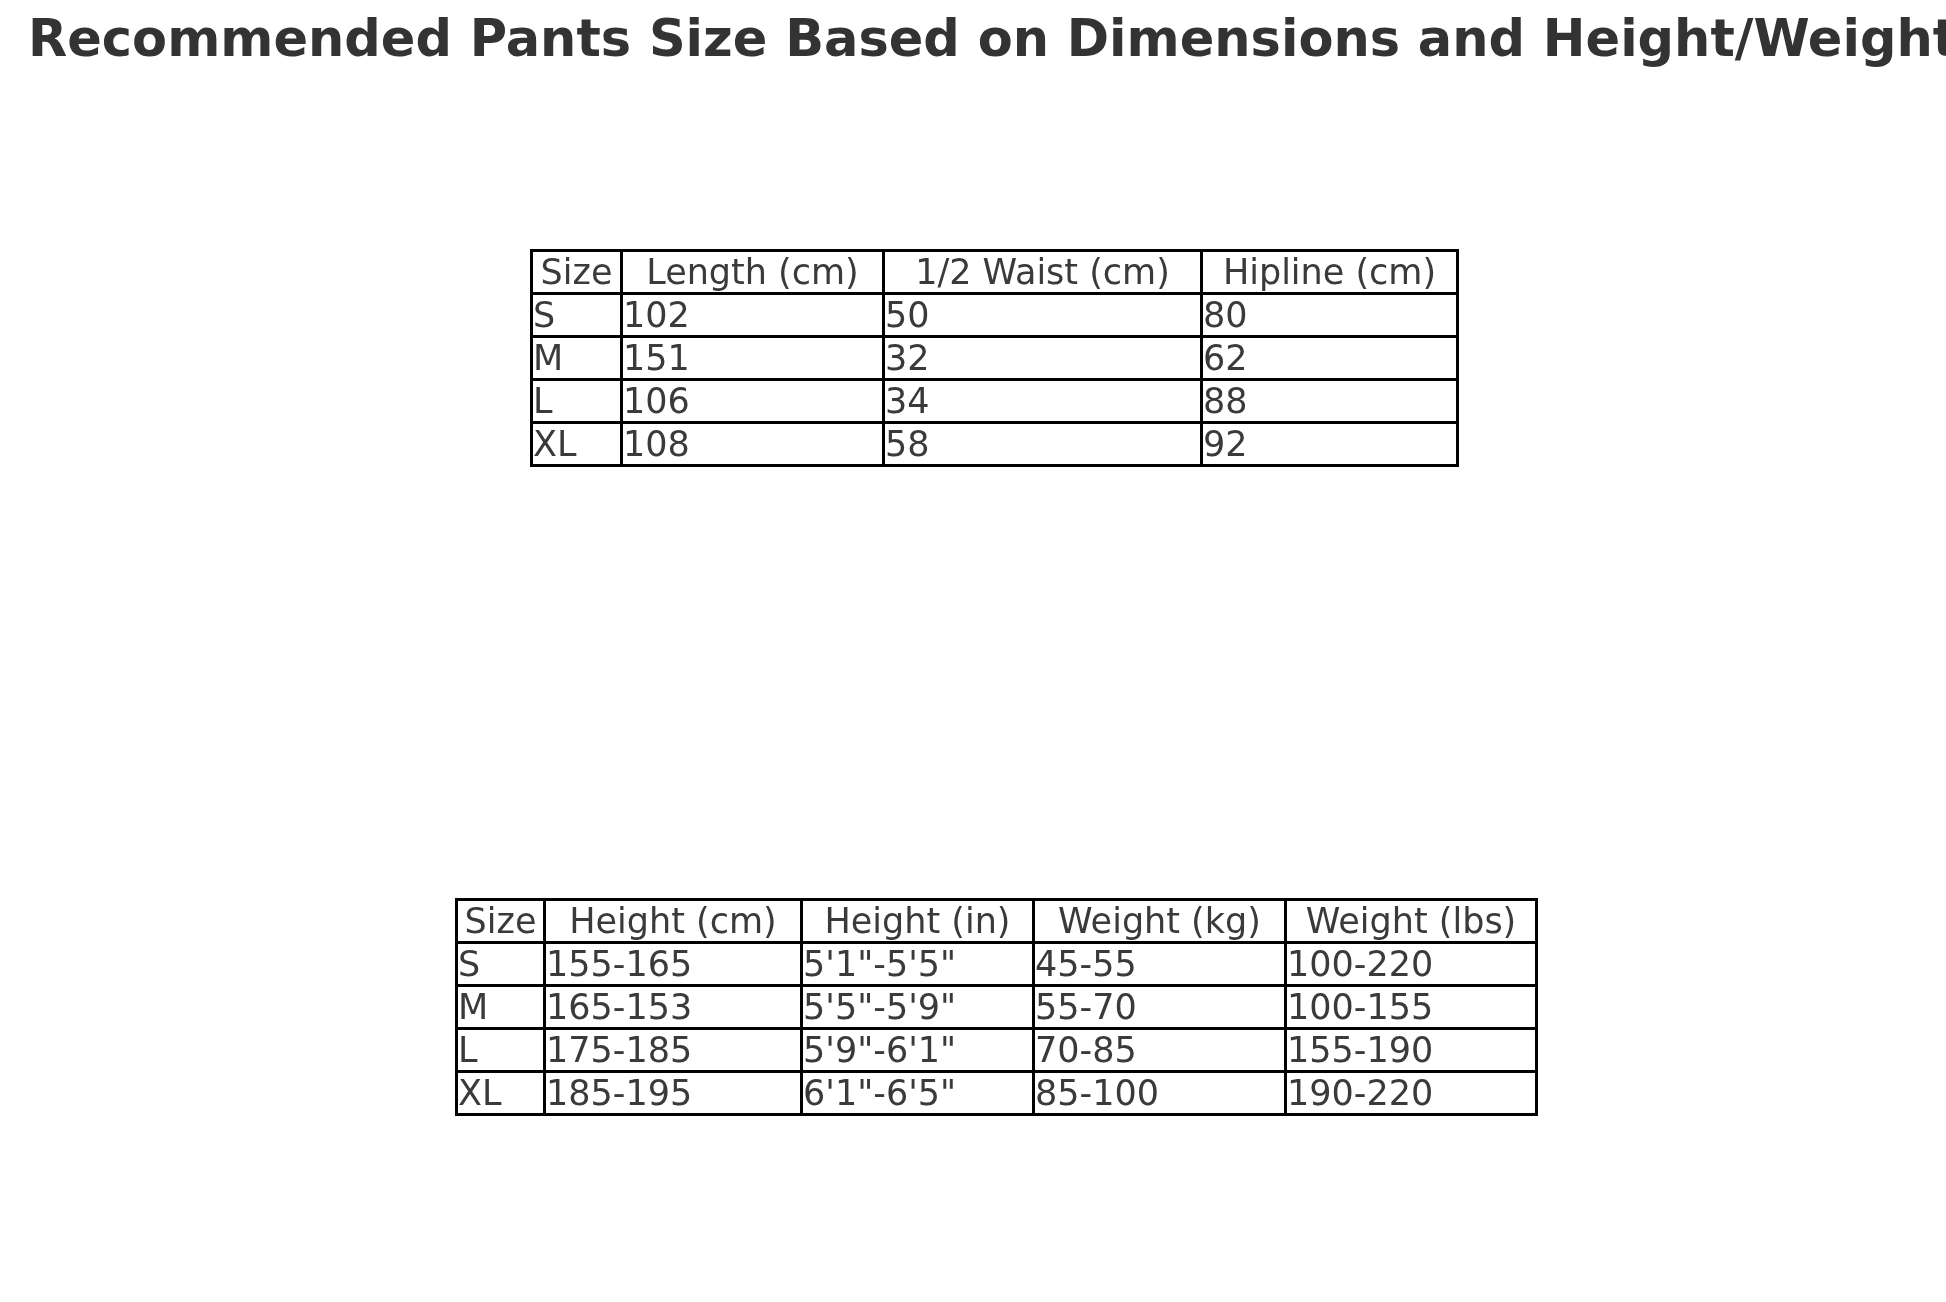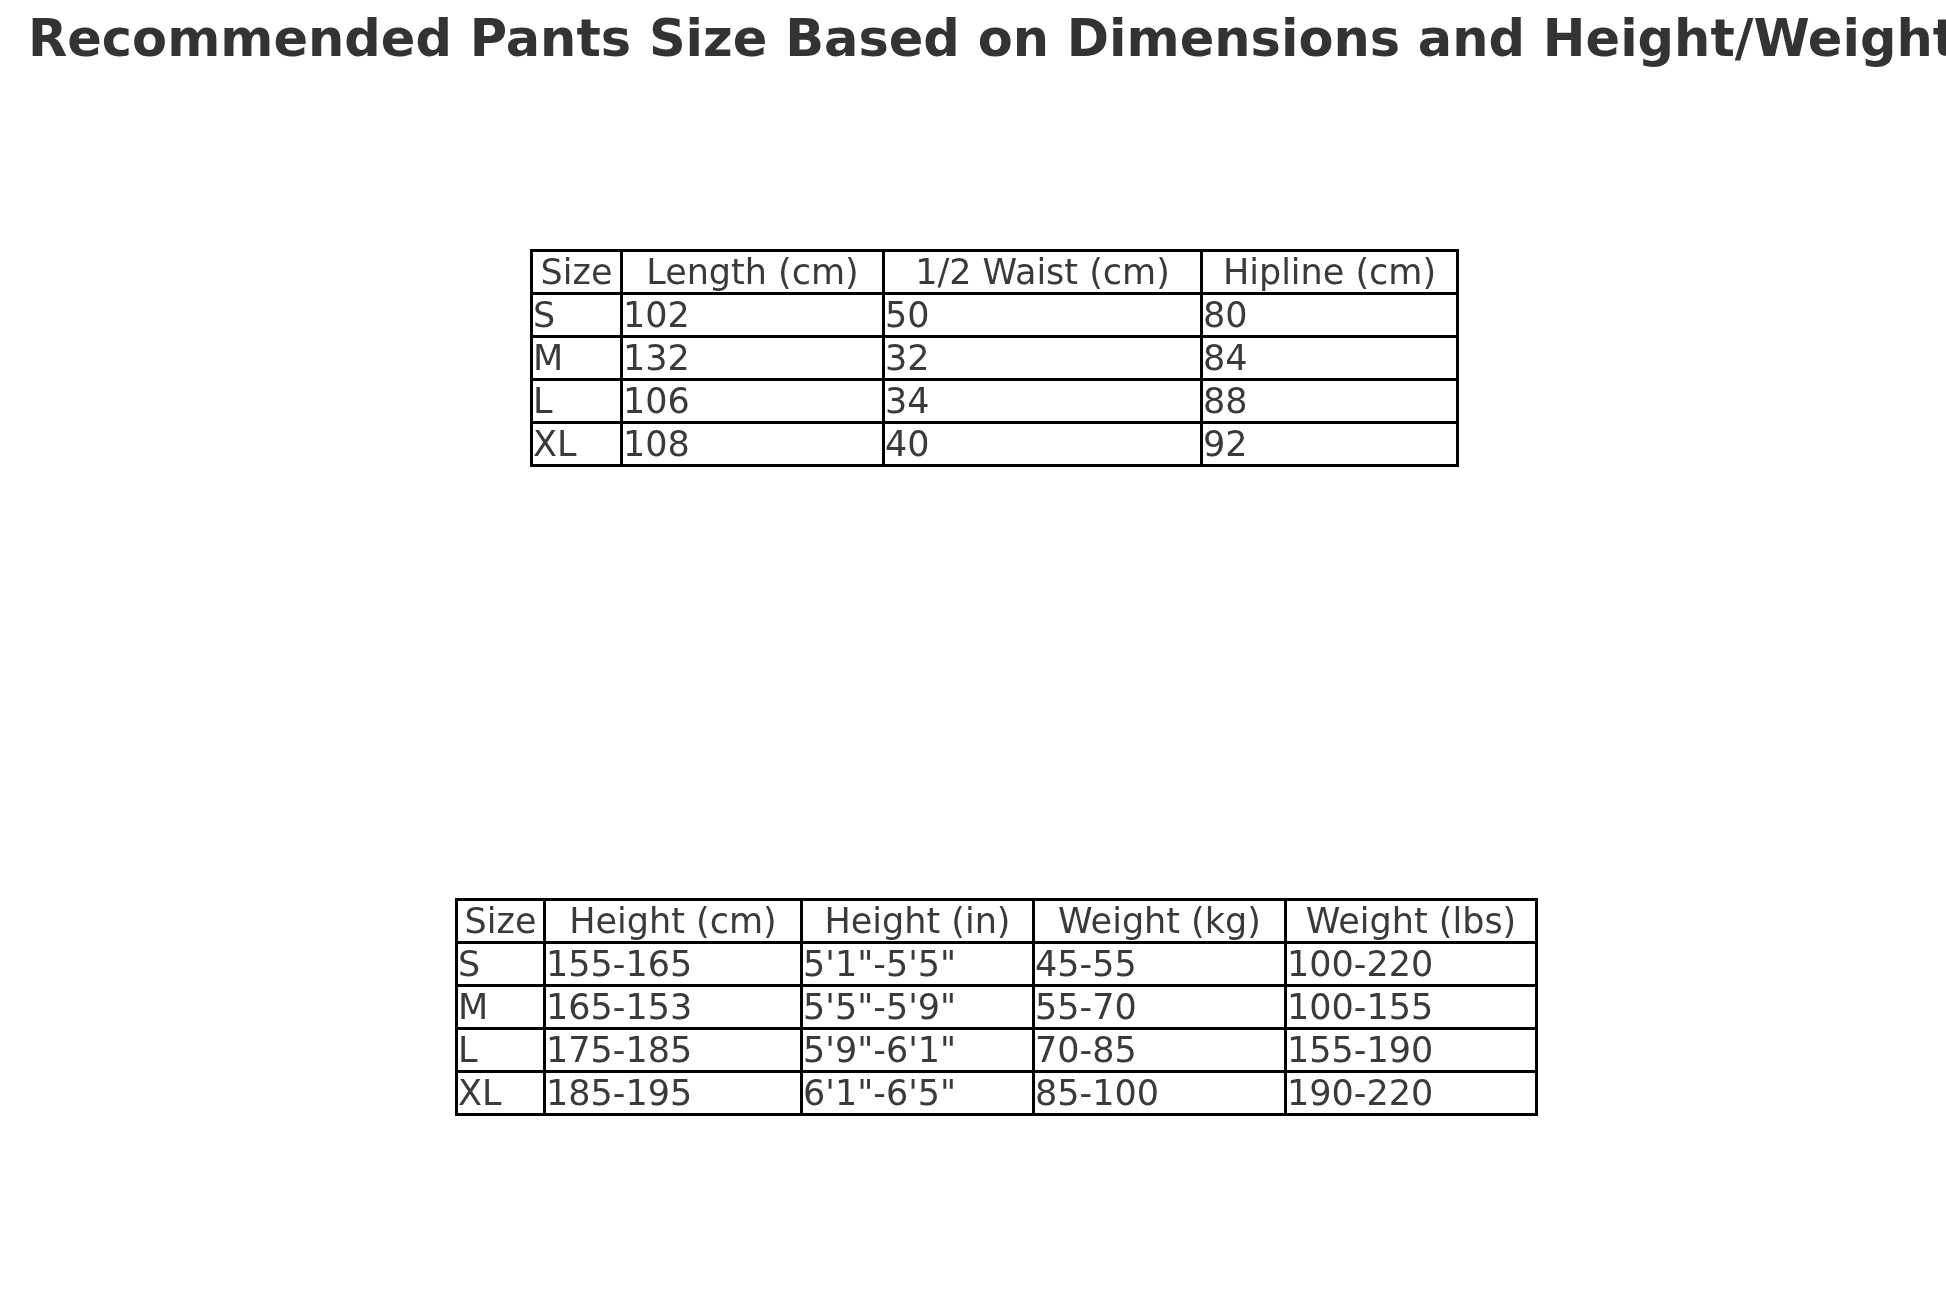--- a/index.html
+++ b/index.html
@@ -66,34 +66,34 @@
       </thead>
       <tbody>
         <tr>
           <td>S</td>
           <td>102</td>
           <td>50</td>
           <td>80</td>
         </tr>
         <tr>
           <td>M</td>
-          <td>132</td>
+          <td>151</td>
           <td>32</td>
-          <td>84</td>
+          <td>62</td>
         </tr>
         <tr>
           <td>L</td>
           <td>106</td>
           <td>34</td>
           <td>88</td>
         </tr>
         <tr>
           <td>XL</td>
           <td>108</td>
-          <td>40</td>
+          <td>58</td>
           <td>92</td>
         </tr>
       </tbody>
     </table>
   <table class="size-table" id="table-heightweight">
       <colgroup>
         <col style="width: 88px;">
         <col style="width: 257px;">
         <col style="width: 232px;">
         <col style="width: 252px;">

